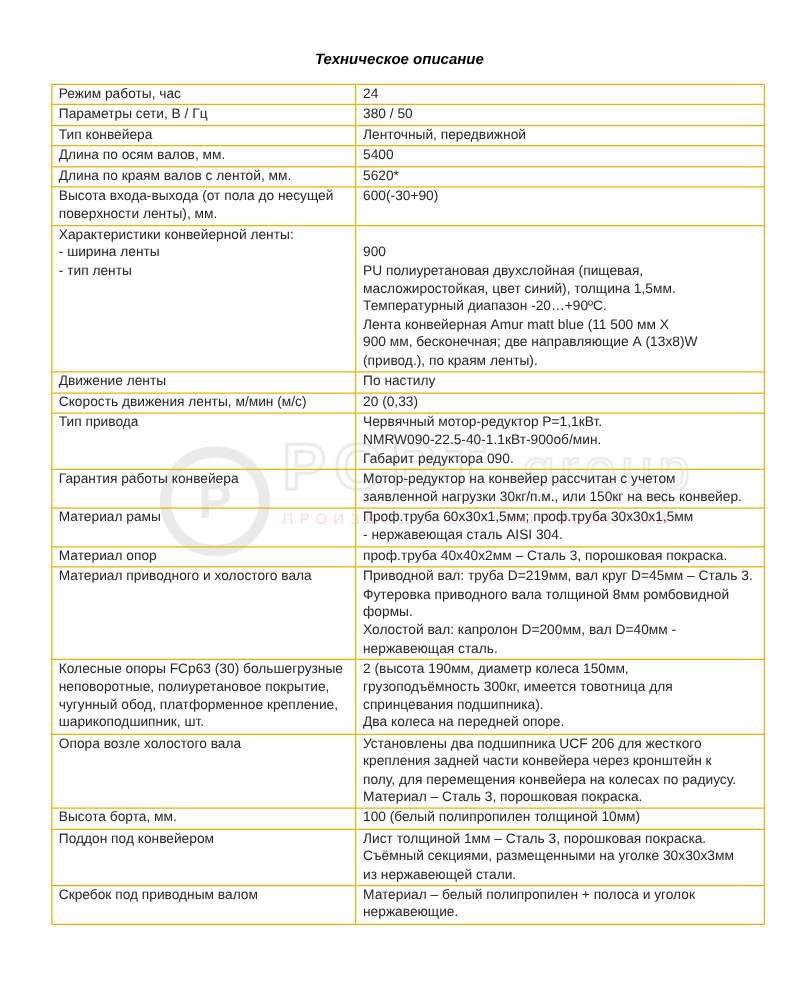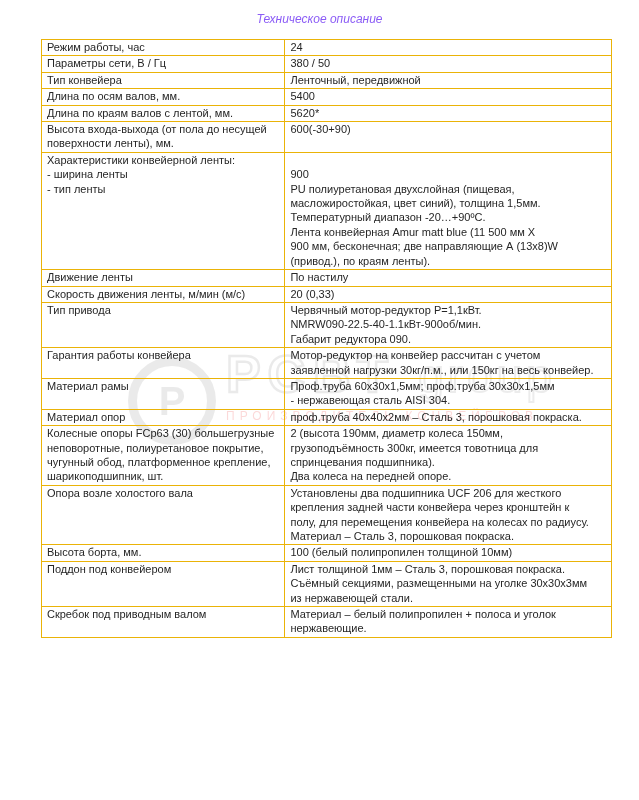--- a/index.html
+++ b/index.html
@@ -5,27 +5,27 @@
   html, body { margin: 0; padding: 0; }
   body {
     width: 639px; height: 800px;
     background: #ffffff;
     font-family: "Liberation Sans", sans-serif;
     color: #262626;
     position: relative;
     overflow: hidden;
   }
   .doc-title {
-    padding-top: 12px;
+    padding-top: 40px;
     margin-bottom: 13px;
     text-align: center;
     font-size: 12px;
-    font-weight: normal;
+    font-weight: bold;
     font-style: italic;
-    color: #8b5cf6;
+    color: #000000;
   }
   table.spec {
     border-collapse: collapse;
     table-layout: fixed;
     margin-left: 41px;
     width: 571px;
     position: relative;
     z-index: 1;
     background: transparent;
   }
@@ -162,20 +162,28 @@
       <tr>
     <td class="param">Материал рамы</td>
     <td class="value">Проф.труба 60х30х1,5мм; проф.труба 30х30х1,5мм
 - нержавеющая сталь AISI 304.</td>
   </tr>
       <tr>
     <td class="param">Материал опор</td>
     <td class="value">проф.труба 40х40х2мм – Сталь 3, порошковая покраска.</td>
   </tr>
       <tr>
+    <td class="param">Материал приводного и холостого вала</td>
+    <td class="value">Приводной вал: труба D=219мм, вал круг D=45мм – Сталь 3.
+Футеровка приводного вала толщиной 8мм ромбовидной
+формы.
+Холостой вал: капролон D=200мм, вал D=40мм -
+нержавеющая сталь.</td>
+  </tr>
+      <tr>
     <td class="param">Колесные опоры FCp63 (30) большегрузные
 неповоротные, полиуретановое покрытие,
 чугунный обод, платформенное крепление,
 шарикоподшипник, шт.</td>
     <td class="value">2 (высота 190мм, диаметр колеса 150мм,
 грузоподъёмность 300кг, имеется товотница для
 спринцевания подшипника).
 Два колеса на передней опоре.</td>
   </tr>
       <tr>

